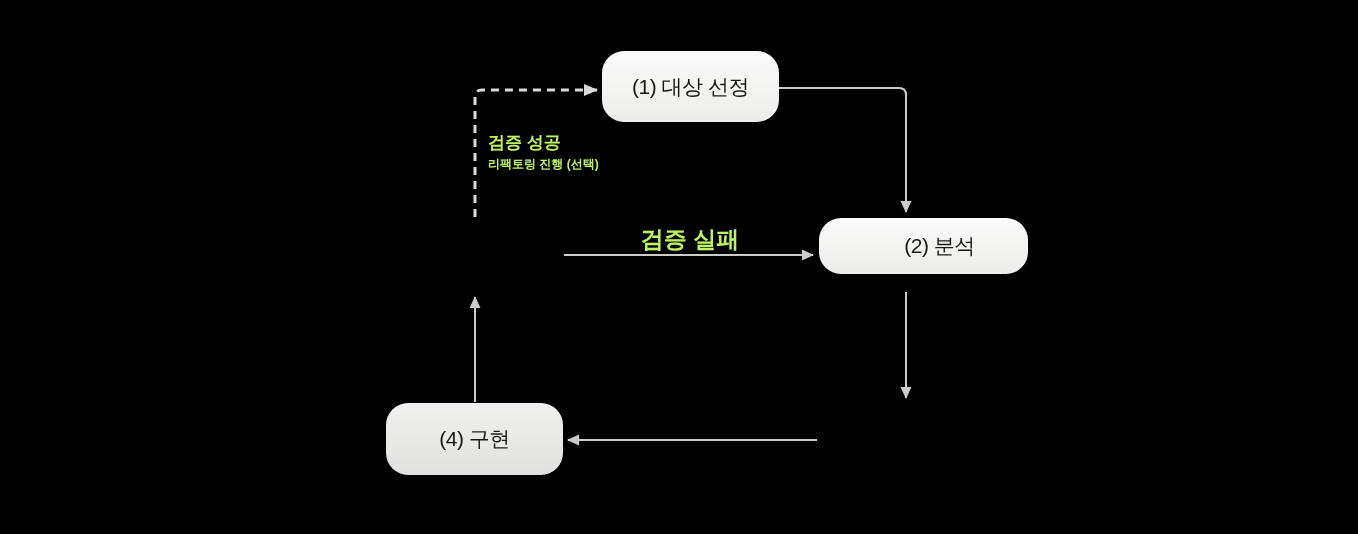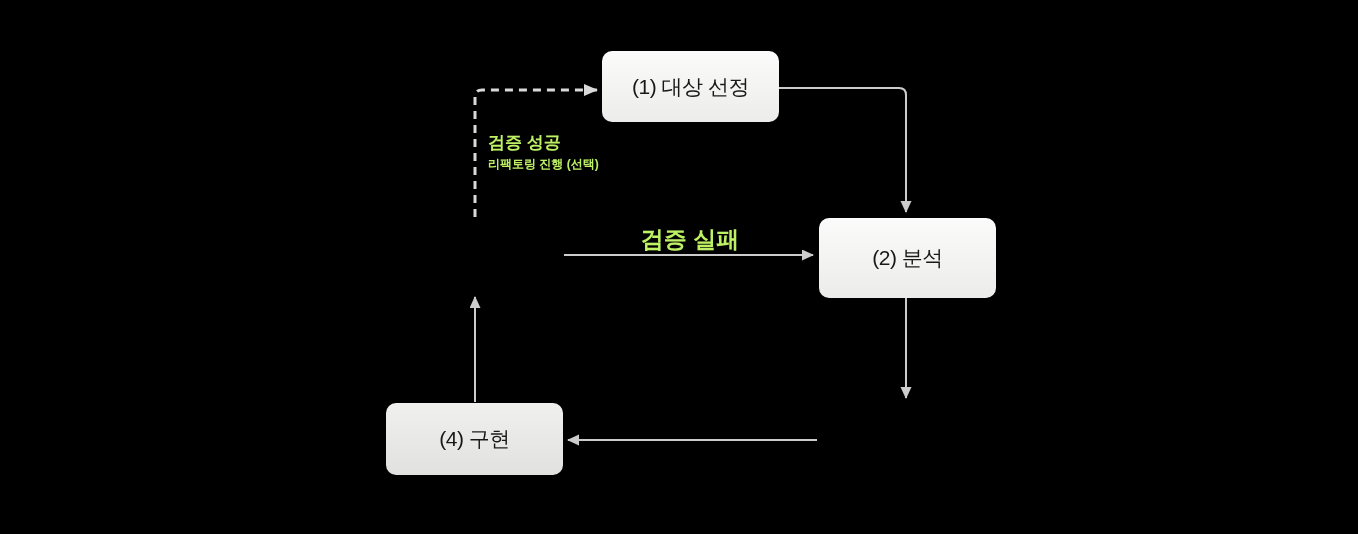--- a/index.html
+++ b/index.html
@@ -32,21 +32,21 @@
   .edge--dashed {
     stroke: #d9d9d9;
     stroke-width: 3;
     stroke-dasharray: 8 6;
   }
   .node {
     position: absolute;
     display: flex;
     align-items: center;
     justify-content: center;
-    border-radius: 10px;
+    border-radius: 22px;
     color: #181818;
     font-size: 21px;
     font-weight: 500;
     letter-spacing: -0.5px;
     white-space: nowrap;
   }
   .node--light {
     background: linear-gradient(180deg, #fbfbfb 0%, #ececea 100%);
   }
   .node--gray {
@@ -101,21 +101,21 @@
 
     <path class="edge" d="M 475 402 V 297" marker-end="url(#head-solid)"></path>
 
     <path class="edge edge--dashed" d="M 475 217 V 97 Q 475 90 482 90 H 597" marker-end="url(#head-dashed)"></path>
   </svg>
 
   <div class="node node--light" style="left:602px; top:51px; width:177px; height:71px;">
     <span>(1) 대상 선정</span>
   </div>
 
-  <div class="node node--light" style="left:819px; top:218px; width:177px; height:80px;">
+  <div class="node node--light" style="left:819px; top:218px; width:177px; height:56px;padding-left:32px;">
     <span>(2) 분석</span>
   </div>
 
 
   <div class="node node--gray" style="left:386px; top:403px; width:177px; height:72px;">
     <span>(4) 구현</span>
   </div>
 
 
   <div class="edge-label edge-label--fail">검증 실패</div>

